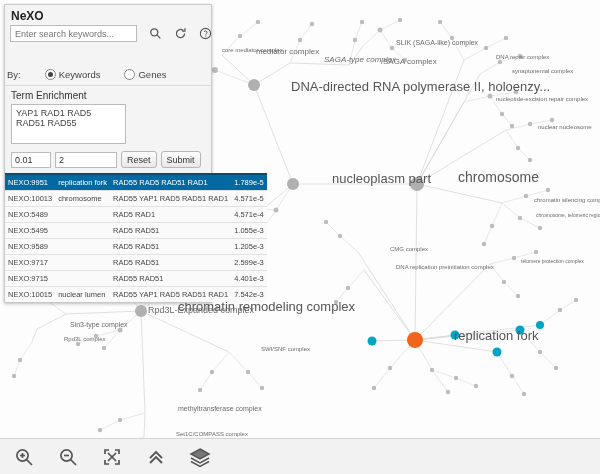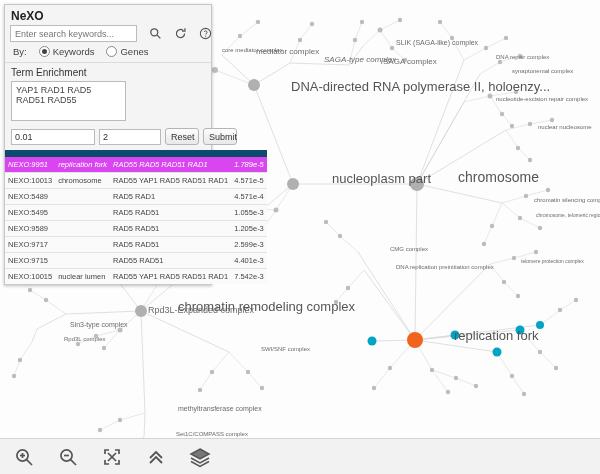--- a/index.html
+++ b/index.html
@@ -82,24 +82,25 @@
     width: 16px; height: 16px;
     display: inline-flex;
     align-items: center;
     justify-content: center;
     color: #6a6a6a;
     cursor: pointer;
   }
   .radio-row {
     display: flex;
     align-items: center;
-    padding: 0 6px 5px 8px;
-    gap: 12px;
+    padding: 0 6px 5px 2px;
+    gap: 24px;
     font-size: 9.5px;
     color: #444;
+    margin-top: 23px;
   }
   .radio {
     width: 9px; height: 9px;
     border: 1px solid #888;
     border-radius: 50%;
     display: inline-block;
     background: #fff;
     position: relative;
     margin-right: 3px;
     vertical-align: -1px;
@@ -141,21 +142,21 @@
   .small-input {
     height: 16px;
     border: 1px solid #bbb;
     background: #fff;
     font-size: 9px;
     color: #333;
     padding: 0 3px;
     box-sizing: border-box;
     font-family: "Liberation Sans", sans-serif;
   }
-  .small-input.w1 { width: 84px; }
+  .small-input.w1 { width: 40px; }
   .small-input.w2 { width: 62px; }
   .btn {
     height: 17px;
     min-width: 34px;
     background: linear-gradient(#fdfdfd,#e8e8e8);
     border: 1px solid #b5b5b5;
     border-radius: 3px;
     font-size: 9px;
     color: #333;
     cursor: pointer;
@@ -170,24 +171,23 @@
     color: #444;
     background: #fafafa;
   }
   table.results td {
     border-top: 1px solid #e2e2e2;
     padding: 3px 3px;
     white-space: nowrap;
     overflow: hidden;
   }
   table.results tr.sel td {
-    background: #d946ef;
+    background: #0369a1;
     color: #fff;
-    border-top: 7px solid #0c4a6e;
-    font-style: italic;
+    border-top: 2px solid #0c4a6e;
   }
   td.c0 { width: 46px; }
   td.c1 { width: 62px; }
   td.c2 { width: 62px; }
   td.c3 { width: 36px; text-align: left; }
 
   
   #toolbar {
     position: absolute;
     left: 0; bottom: 0;

